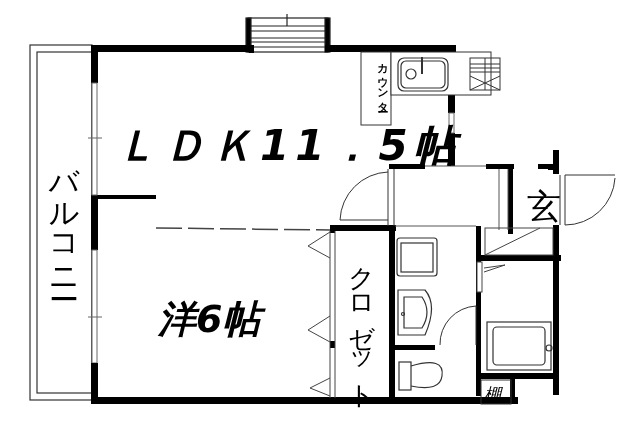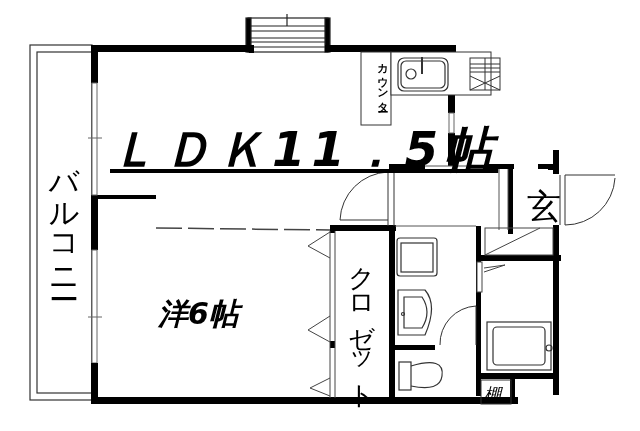--- a/index.html
+++ b/index.html
@@ -1,20 +1,20 @@
 <!DOCTYPE html>
 <html><head>
   <meta charset="utf-8">
   <style>
     html, body { margin: 0; padding: 0; background: #ffffff; }
     body { width: 640px; height: 431px; position: relative; overflow: hidden; font-family: "DejaVu Sans", sans-serif; }
     #plan { position: absolute; left: 0; top: 0; width: 640px; height: 431px; }
     .lbl { position: absolute; color: #000; white-space: nowrap; }
-    .ldk { left: 110px; top: 118px; font-size: 48px; font-style: italic; font-weight: bold; letter-spacing: 6px; font-family: "DejaVu Sans", sans-serif; text-decoration: underline; }
-    .yo { left: 158px; top: 294px; font-size: 30px; font-style: italic; font-weight: bold; font-family: "DejaVu Sans", sans-serif; }
+    .ldk { left: 116px; top: 118px; font-size: 42px; font-style: italic; font-weight: bold; letter-spacing: 6px; font-family: "DejaVu Sans", sans-serif; }
+    .yo { left: 158px; top: 294px; font-size: 38px; font-style: italic; font-weight: bold; font-family: "DejaVu Sans", sans-serif; }
     .balc { left: 42px; top: 148px; width: 40px; font-size: 30px; line-height: 36px; writing-mode: vertical-rl; font-family: "DejaVu Sans", sans-serif; }
     .closet { left: 343px; top: 248px; width: 34px; font-size: 26px; line-height: 30px; writing-mode: vertical-rl; font-family: "DejaVu Sans", sans-serif; }
     .counter { left: 366px; top: 56px; width: 22px; font-size: 11px; line-height: 12px; writing-mode: vertical-rl; font-weight: bold; font-family: "DejaVu Sans", sans-serif; }
     .genkan { left: 527px; top: 184px; font-size: 34px; font-family: "DejaVu Serif", serif; }
     .tana { left: 484px; top: 383px; font-size: 17px; font-style: italic; font-family: "DejaVu Sans", sans-serif; }
   </style>
 </head>
 <body>
 
 <svg id="plan" viewBox="0 0 640 431" xmlns="http://www.w3.org/2000/svg">

